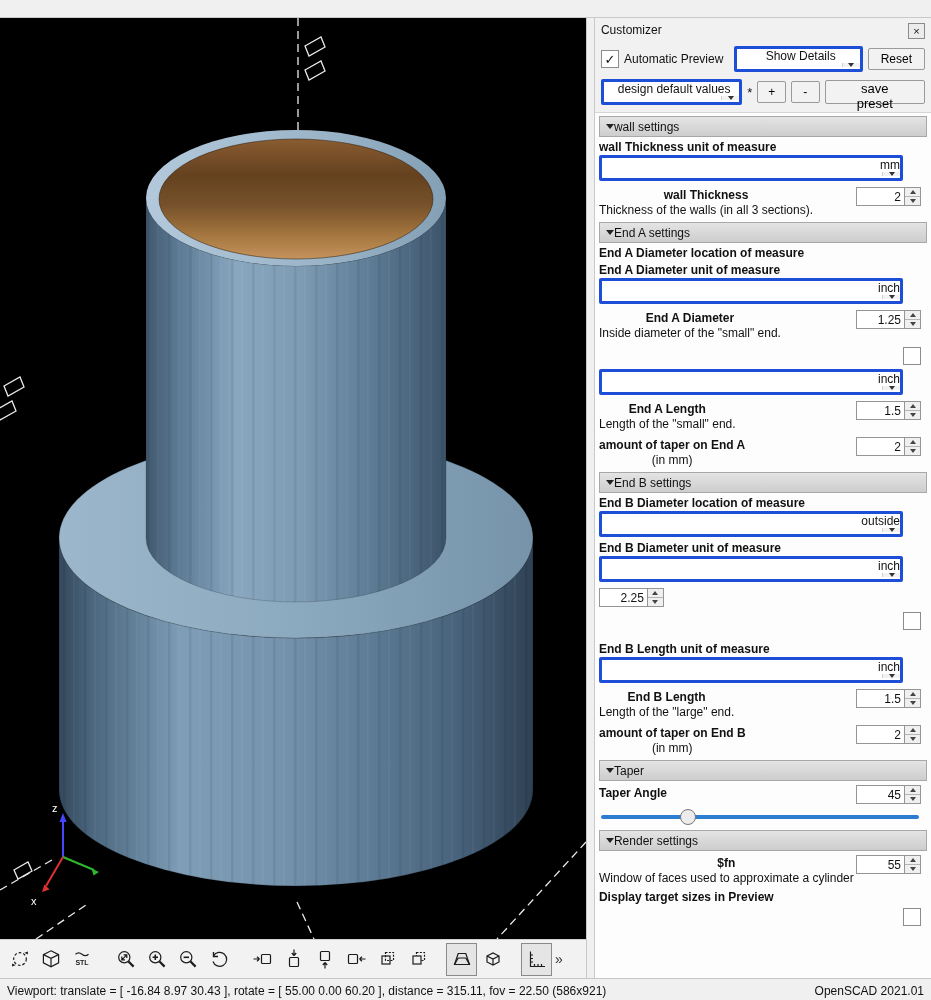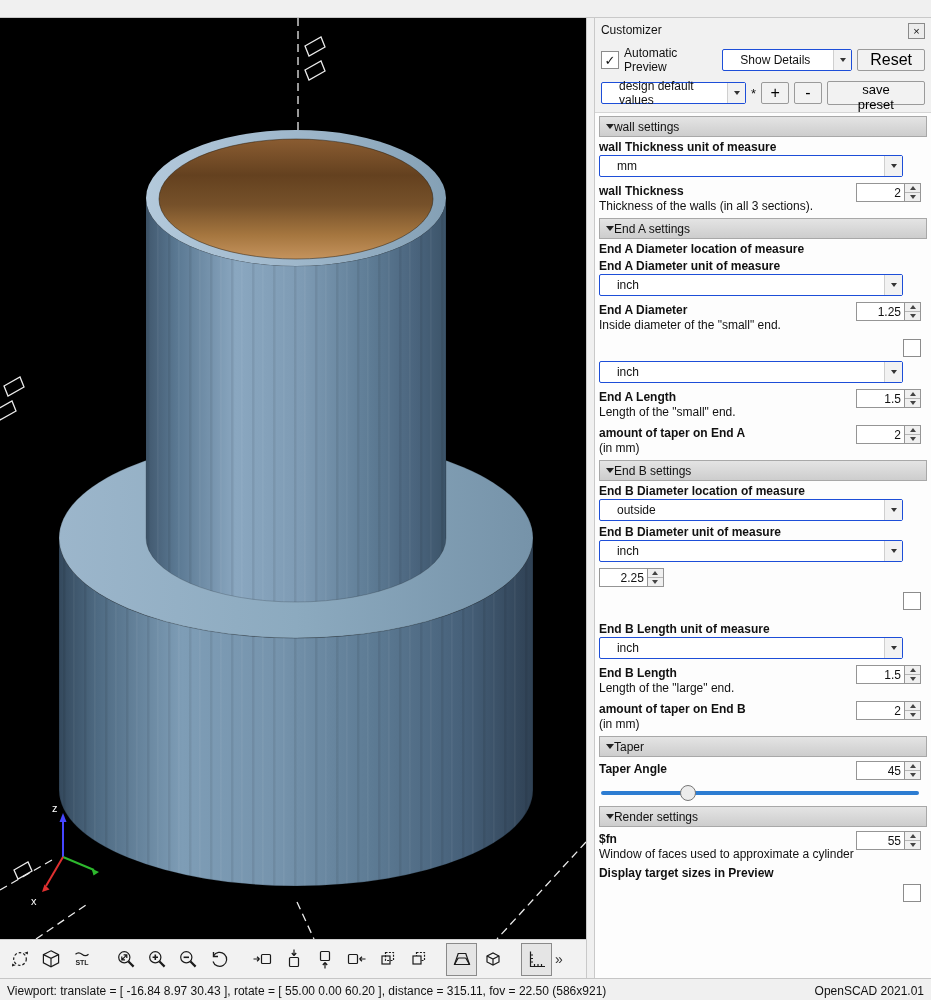--- a/index.html
+++ b/index.html
@@ -35,44 +35,44 @@
   .statusbar .ver{margin-left:auto;}
   
   .cz-top{padding:5px 6px 7px;background:#f1f1f1;}
   .cz-titlebar{display:flex;align-items:flex-start;margin-bottom:7px;}
   .cz-close{margin-left:auto;width:15px;height:14px;border:1px solid #8a8a8a;background:#ececec;
     display:flex;align-items:center;justify-content:center;font-size:11px;line-height:1;cursor:default;}
   .cz-row1,.cz-row2{display:flex;align-items:center;gap:5px;}
   .cz-row1{margin-bottom:7px;}
   .checkbox{width:16px;height:16px;background:#fff;border:1px solid #8c8c8c;
     display:inline-flex;align-items:center;justify-content:center;font-size:13px;flex:none;}
-  .combo{height:20px;background:#fff;border:1px solid #1d4ed8;border-radius:2px;
-    display:flex;align-items:center;padding-left:17px;}
+  .combo{height:20px;background:#fff;border:3px solid #1d4ed8;border-radius:2px;
+    display:flex;align-items:center;padding-left:5px;flex-direction:column;}
   .c-arrow{margin-left:auto;width:17px;align-self:stretch;display:flex;align-items:center;
     justify-content:center;border-left:1px solid #cfcfcf;background:#f2f2f2;flex:none;}
   .c-arrow::after{content:"";border-left:3.5px solid transparent;border-right:3.5px solid transparent;
     border-top:4.5px solid #333;}
   .combo.sd{width:118px;margin-left:auto;}
   .combo.preset{width:132px;}
   .btn{height:22px;background:#f2f2f2;border:1px solid #9a9a9a;border-radius:2px;
-    padding:0 12px;font-family:inherit;font-size:16px;}
+    padding:0 12px;font-family:inherit;font-size:12px;}
   .btn.sm{width:29px;padding:0;}
   .btn.save{font-size:13px;height:24px;margin-left:auto;padding:0 16px;}
   .star{font-size:13px;}
   .cz-params{flex:1;background:#fdfdfd;border-top:1px solid #d5d5d5;padding:0 4px;overflow:hidden;}
   .sec-header{height:19px;background:linear-gradient(#e4e4e4,#cdcdcd);border:1px solid #a8a8a8;
     display:flex;align-items:center;padding:0 6px;margin:3px 0 2px;}
   .sec-tri{width:0;height:0;border-left:4px solid transparent;border-right:4px solid transparent;
     border-top:5px solid #222;flex:none;}
   .p-label{font-weight:bold;margin:3px 0 1px;}
   .p-label.mt{margin-top:9px;}
   .p-desc{margin:0 0 2px;}
-  .combo.full{margin:1px 24px 4px 0;}
+  .combo.full{margin:1px 24px 4px 0;align-items:flex-end;}
   .spin-row{display:flex;justify-content:space-between;align-items:flex-start;
-    margin:2px 0 2px;padding-right:6px;}
+    margin:2px 0 2px;padding-right:6px;text-align:center;}
   .spin{display:inline-flex;height:19px;flex:none;margin-top:2px;}
   .spin-val{background:#fff;border:1px solid #959595;border-right:none;width:44px;
     display:flex;align-items:center;justify-content:flex-end;padding-right:3px;}
   .spin-btns{display:flex;flex-direction:column;width:15px;border:1px solid #959595;}
   .spin-btn{flex:1;background:#f0f0f0;display:flex;align-items:center;justify-content:center;}
   .spin-btn.up{border-bottom:1px solid #b5b5b5;}
   .tri-up{width:0;height:0;border-left:3px solid transparent;border-right:3px solid transparent;
     border-bottom:4px solid #444;}
   .tri-down{width:0;height:0;border-left:3px solid transparent;border-right:3px solid transparent;
     border-top:4px solid #444;}

